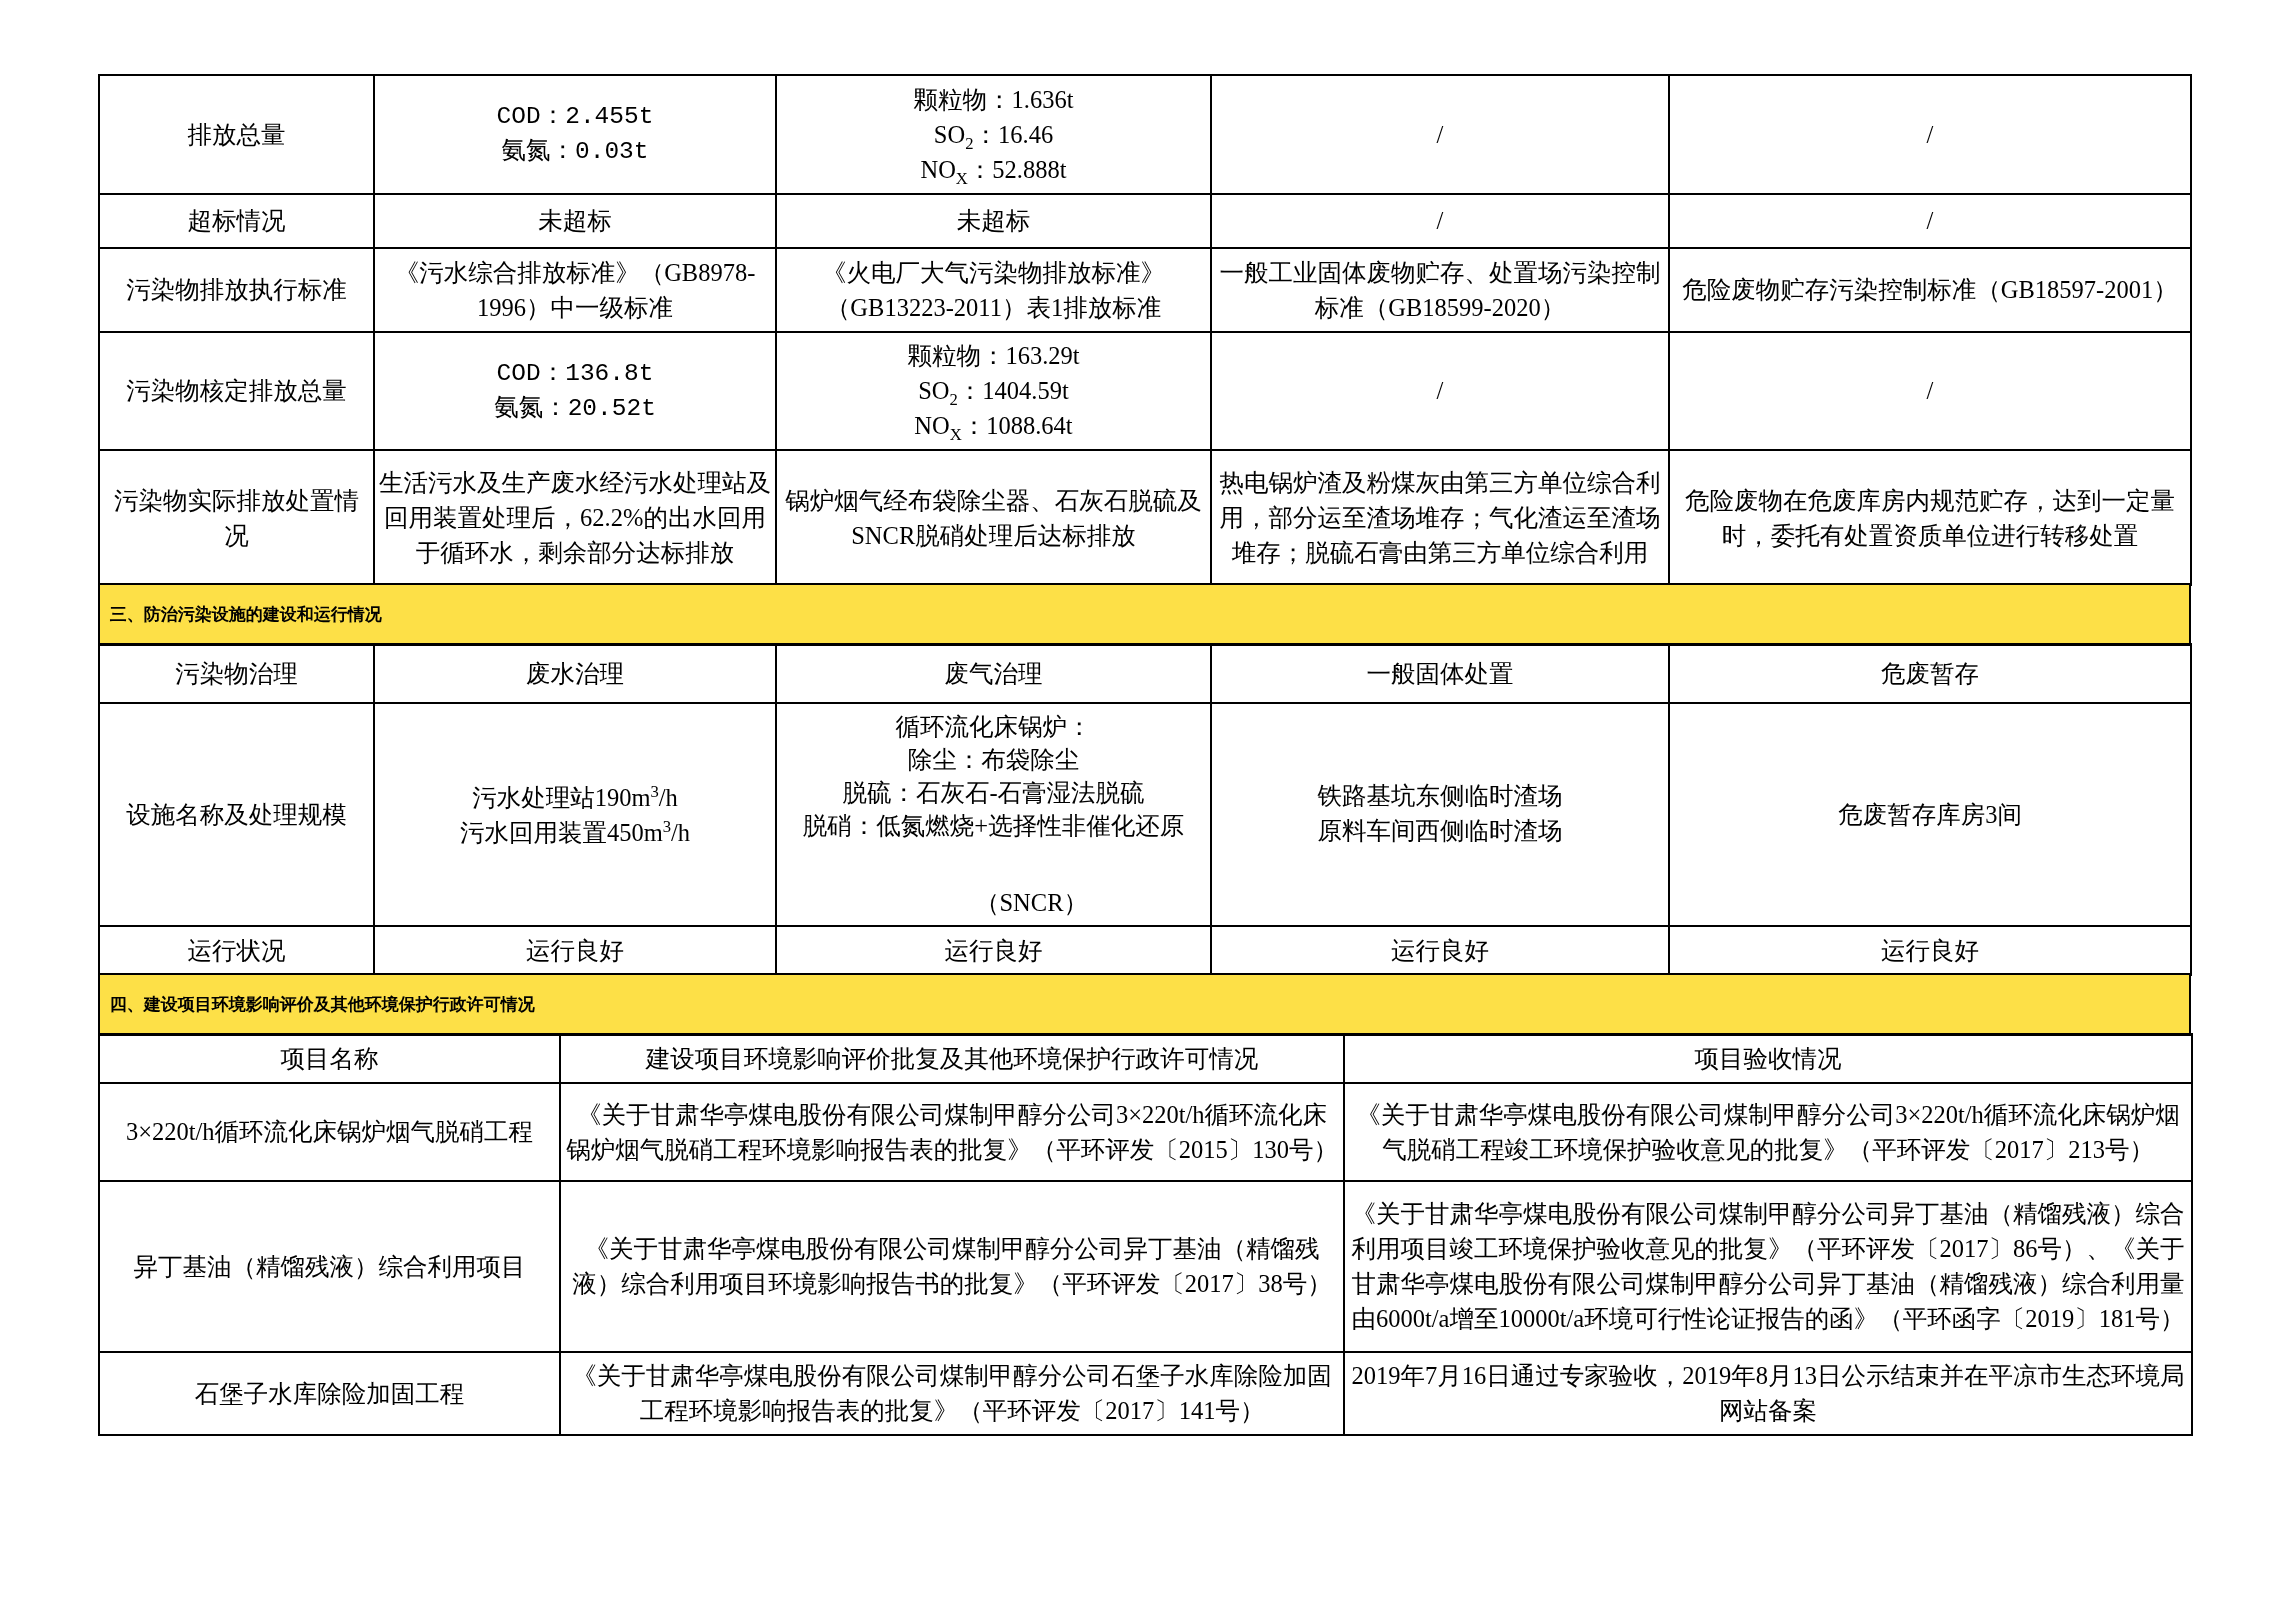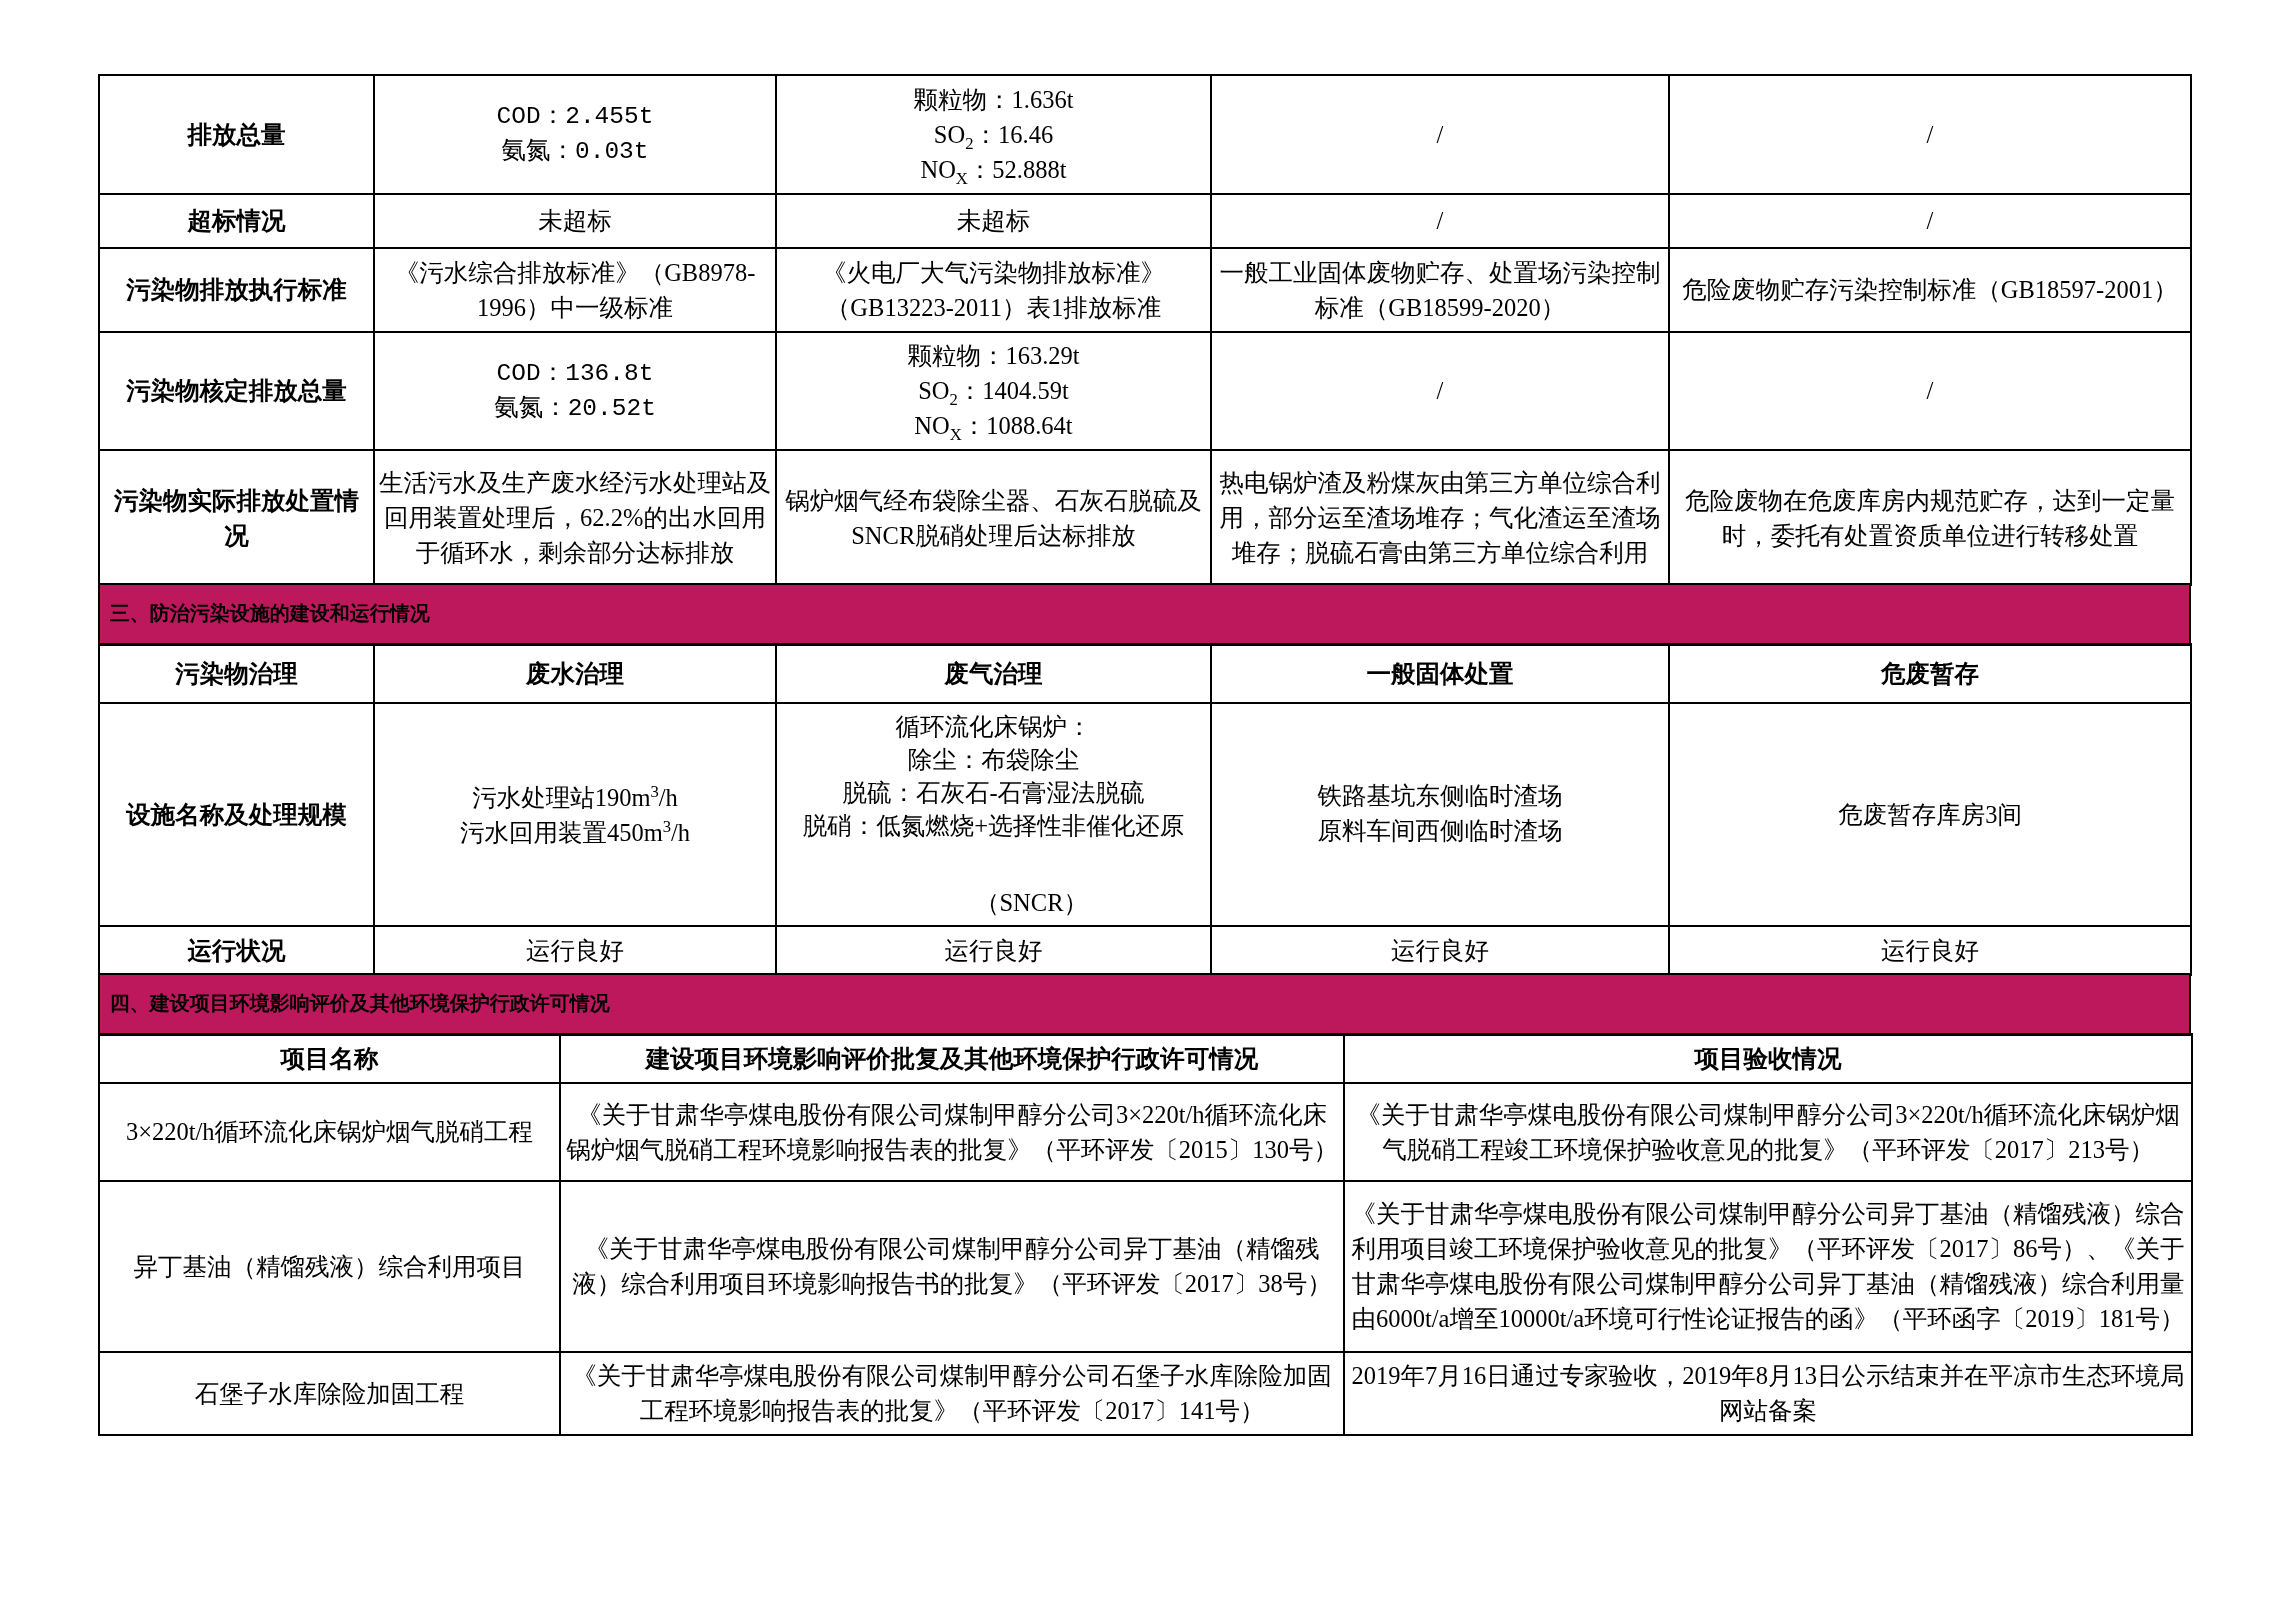--- a/index.html
+++ b/index.html
@@ -4,24 +4,24 @@
 <style>
   html,body{margin:0;padding:0;background:#ffffff;}
   body{width:2293px;height:1621px;position:relative;color:#000;
        font-family:"Liberation Serif","DejaVu Serif",serif;
        font-size:24.5px;line-height:35px;}
   .doc{position:absolute;left:98px;top:74px;width:2093px;}
   .doc > * + *{margin-top:-2.9px;}
   table.t{border-collapse:collapse;width:100%;table-layout:fixed;}
   .t td{border:2.9px solid #000;text-align:center;vertical-align:middle;
         padding:5.9px 3.9px;overflow-wrap:break-word;}
-  .hd{font-weight:bold;}
+  .hd{font-weight:normal;}
   .pre{white-space:pre-line;font-family:Liberation Mono, monospace;}
-  .section-title{border:2.9px solid #000;font-weight:bold;font-size:20px;
-                 padding:11.8px 9.8px;background:#be185d;font-family:Liberation Mono, monospace;}
+  .section-title{border:2.9px solid #000;font-weight:bold;font-size:17px;
+                 padding:11.8px 9.8px;background:#fde047;}
   .gas-cell{text-align:left;padding-left:11.8px;line-height:33px;}
   .gas-indent{padding-left:76px;margin-top:44px;}
   sub,sup{font-size:0.68em;line-height:0;}
 </style>
 </head>
 <body>
 
 <div class="doc">
 
   <table class="t">

